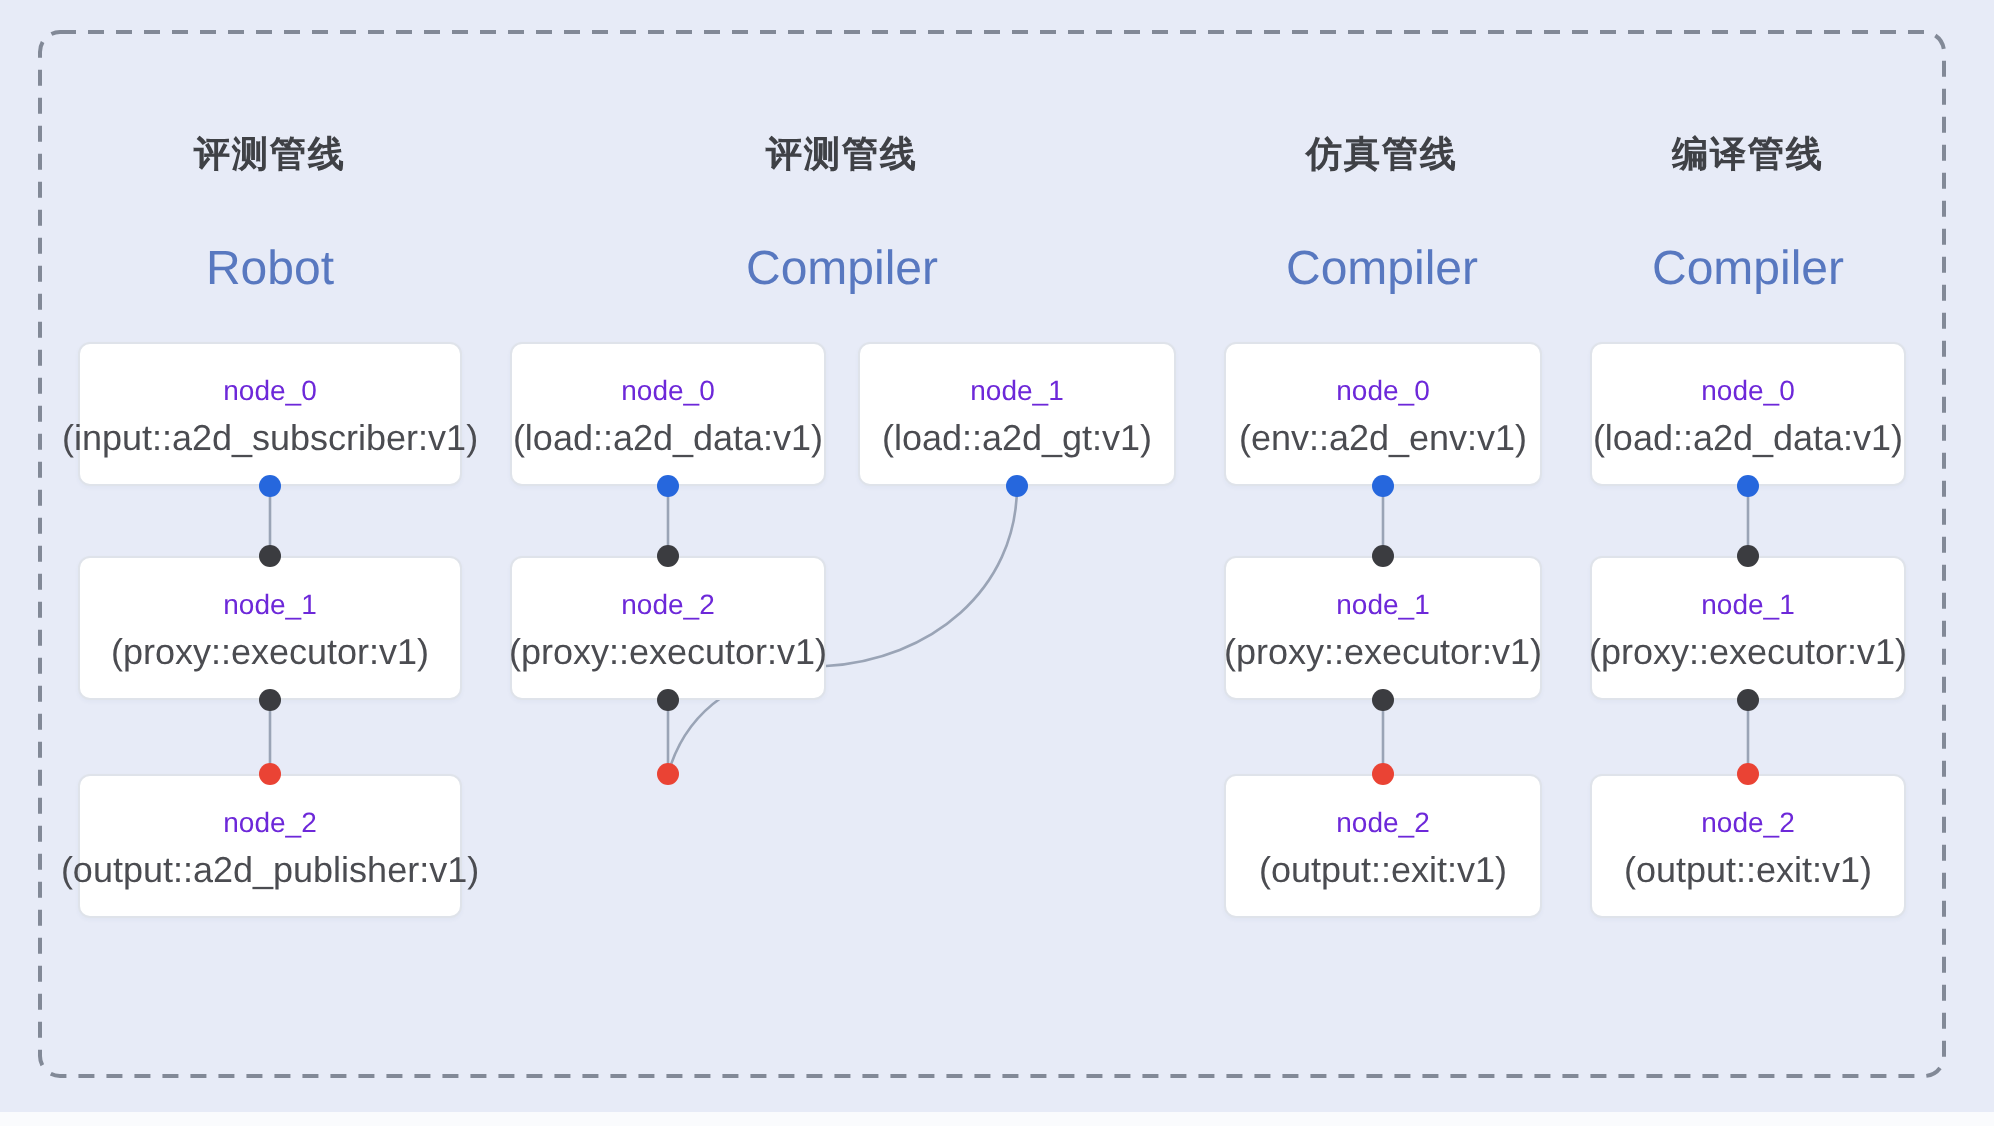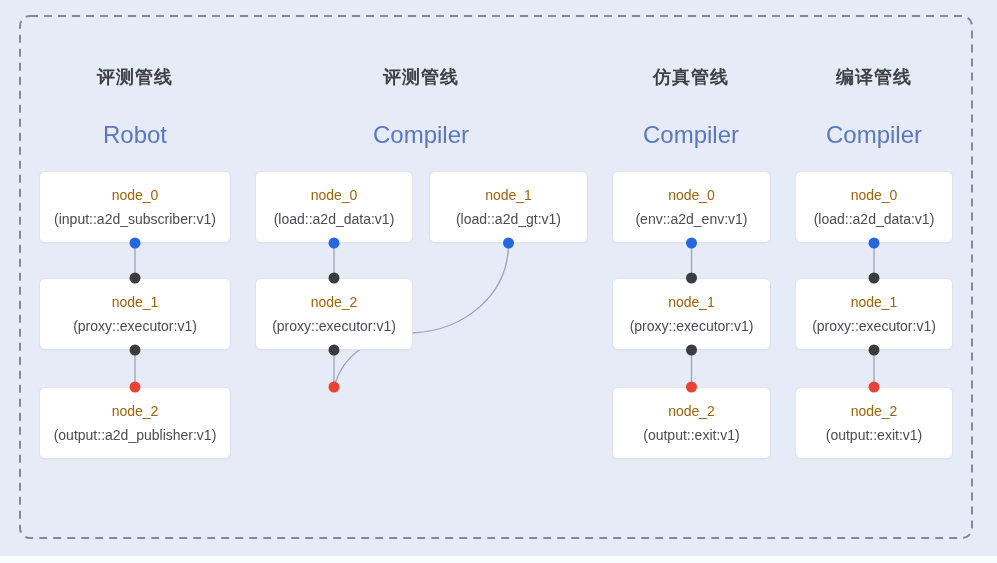--- a/index.html
+++ b/index.html
@@ -50,25 +50,25 @@
     box-shadow: 0 1px 2px rgba(60, 80, 120, 0.04);
     display: flex;
     flex-direction: column;
     align-items: center;
     justify-content: center;
     gap: 5px;
   }
   .node-label {
     font-size: 14px;
     line-height: 19px;
-    color: #a16207;
+    color: #6d28d9;
     white-space: nowrap;
   }
   .node-sub {
-    font-size: 14px;
+    font-size: 18px;
     line-height: 19px;
     color: #4b4c51;
     white-space: nowrap;
   }
   .bottom-strip {
     position: absolute;
     z-index: 4;
     left: 0;
     bottom: 0;
     width: 100%;

